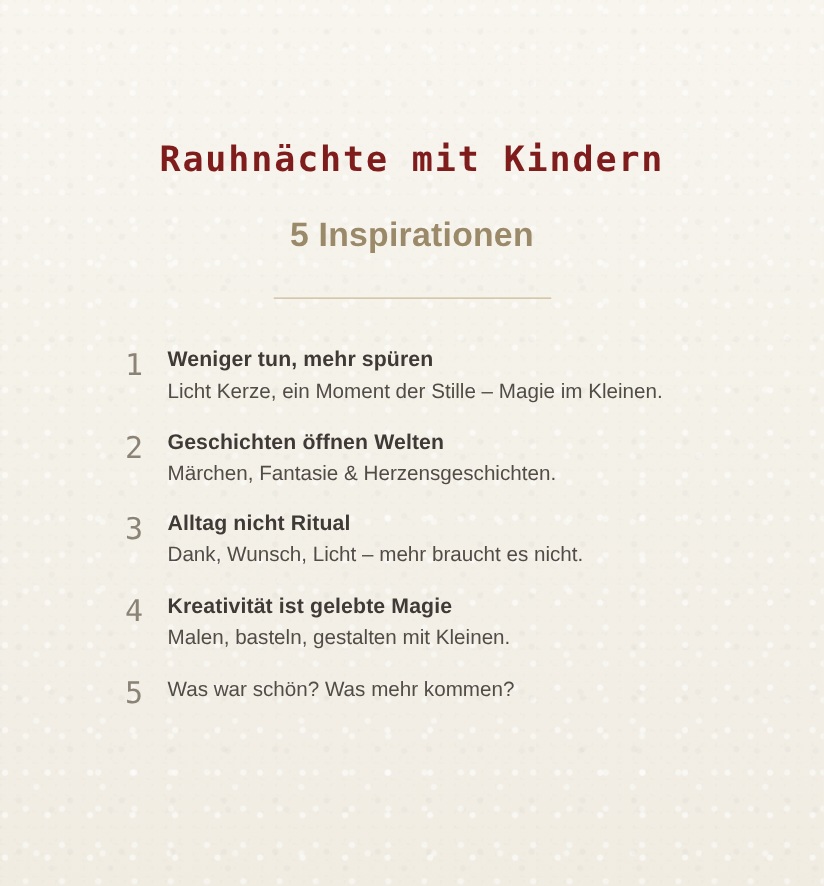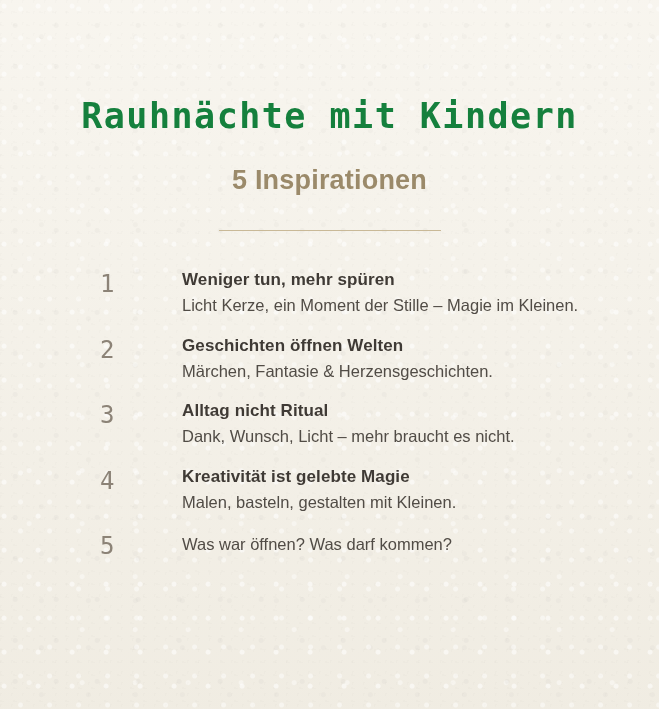--- a/index.html
+++ b/index.html
@@ -33,25 +33,25 @@
   .card {
     position: relative;
     width: 659px;
     height: 709px;
     box-sizing: border-box;
     padding: 96px 52px 0 52px;
   }
   .title {
     text-align: center;
     font-family: "DejaVu Sans Mono", "Liberation Mono", monospace;
-    font-size: 35px;
+    font-size: 28px;
     font-weight: bold;
     letter-spacing: 1.5px;
-    color: #15803d;
-    margin: 0;
+    color: #7f1d1d;
+    margin: 16px;
     line-height: 1.15;
   }
   .subtitle {
     text-align: center;
     font-size: 27px;
     color: #9b8a6a;
     margin: 29px 0 0 0;
     font-weight: bold;
     letter-spacing: 0.2px;
   }
@@ -77,21 +77,20 @@
     font-size: 24px;
     color: #8c8377;
     width: 34px;
     flex: 0 0 34px;
     line-height: 1.2;
     padding-top: 1px;
   }
   .body {
     flex: 1 1 auto;
     max-width: 410px;
-    margin-left: 48px;
   }
   .item-title {
     font-size: 17px;
     font-weight: bold;
     color: #3f3a35;
     line-height: 1.35;
     letter-spacing: 0.1px;
   }
   .item-desc {
     font-size: 16.5px;
@@ -143,18 +142,18 @@
       <div class="num">4</div>
       <div class="body">
         <div class="item-title">Kreativität ist gelebte Magie</div>
         <div class="item-desc">Malen, basteln, gestalten mit Kleinen.</div>
       </div>
     </li>
 
     <li class="item">
       <div class="num">5</div>
       <div class="body">
-        <div class="item-desc">Was war öffnen? Was darf kommen?</div>
+        <div class="item-desc">Was war schön? Was mehr kommen?</div>
       </div>
     </li>
 
   </ul>
 </div>
 
 </body></html>

